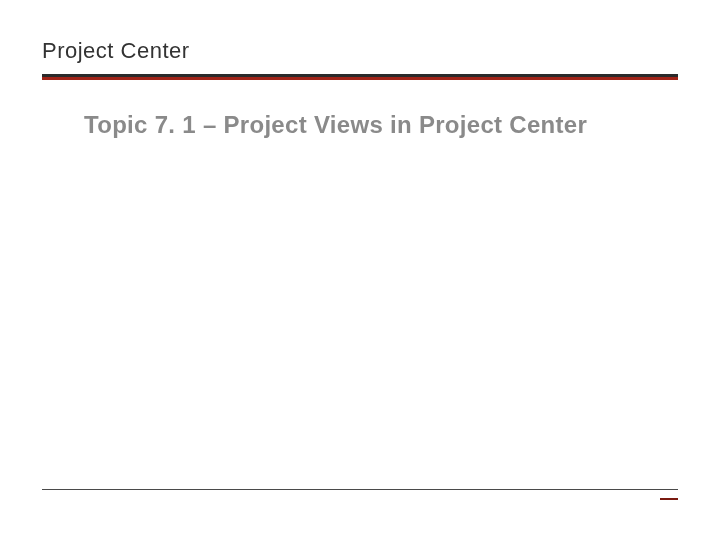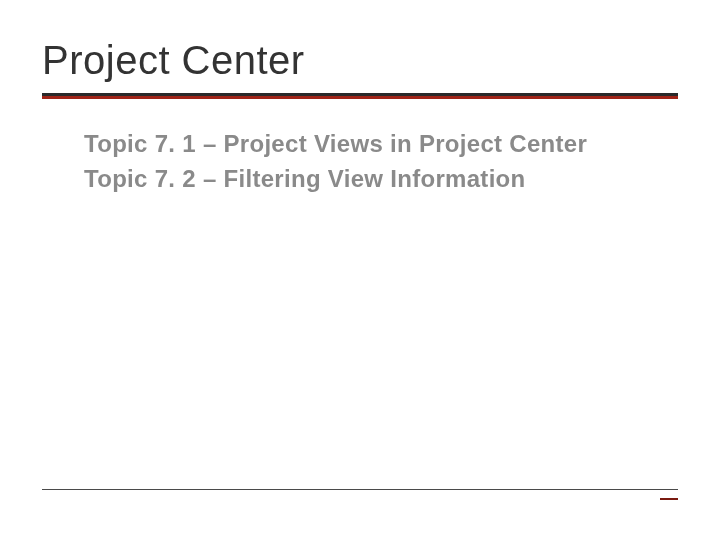--- a/index.html
+++ b/index.html
@@ -10,21 +10,21 @@
     color: #333333;
     position: relative;
   }
   .slide {
     width: 720px;
     height: 540px;
     padding: 38px 42px 0 42px;
     position: relative;
   }
   .title {
-    font-size: 40px;
+    font-size: 22px;
     font-weight: 400;
     color: #333333;
     letter-spacing: 0.5px;
     padding-bottom: 10px;
   }
   .rule-dark {
     border: none;
     border-top: 3px solid #2a2a2a;
     margin: 0;
   }
@@ -64,18 +64,17 @@
 </head>
 <body>
 
 <div class="slide">
   <h1 class="title">Project Center</h1>
   <hr class="rule-dark">
   <hr class="rule-accent">
 
   <div class="topics">
     <div class="topic-line">Topic 7. 1 – Project Views in Project Center</div>
-    <div class="topic-line">Topic 7. 2 – Filtering View Information</div>
   </div>
 
   <hr class="footer-rule">
   <hr class="footer-tick">
 </div>
 
 </body></html>

